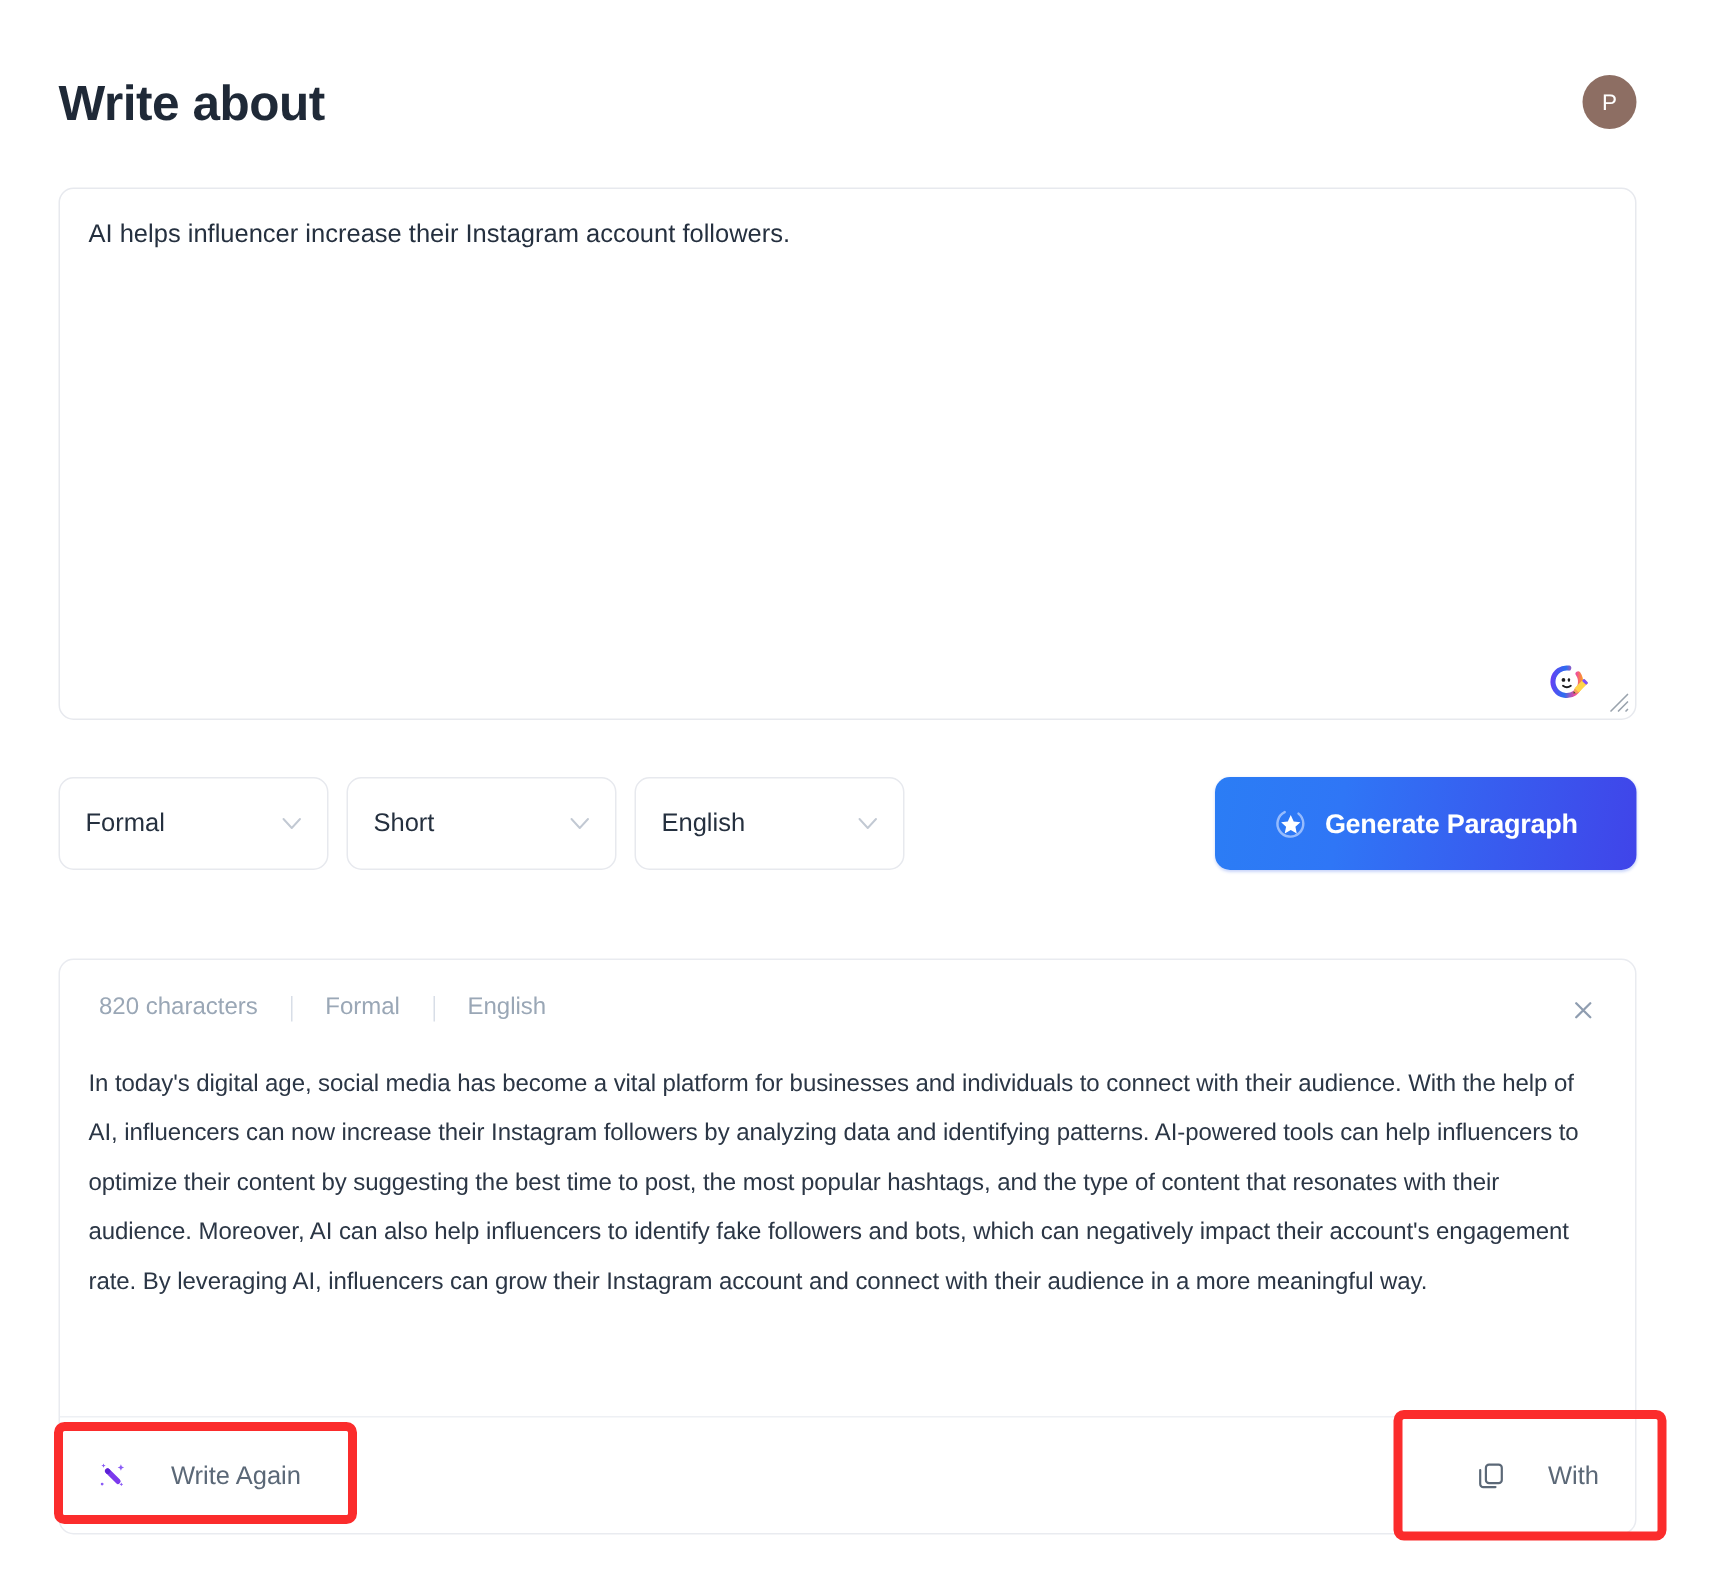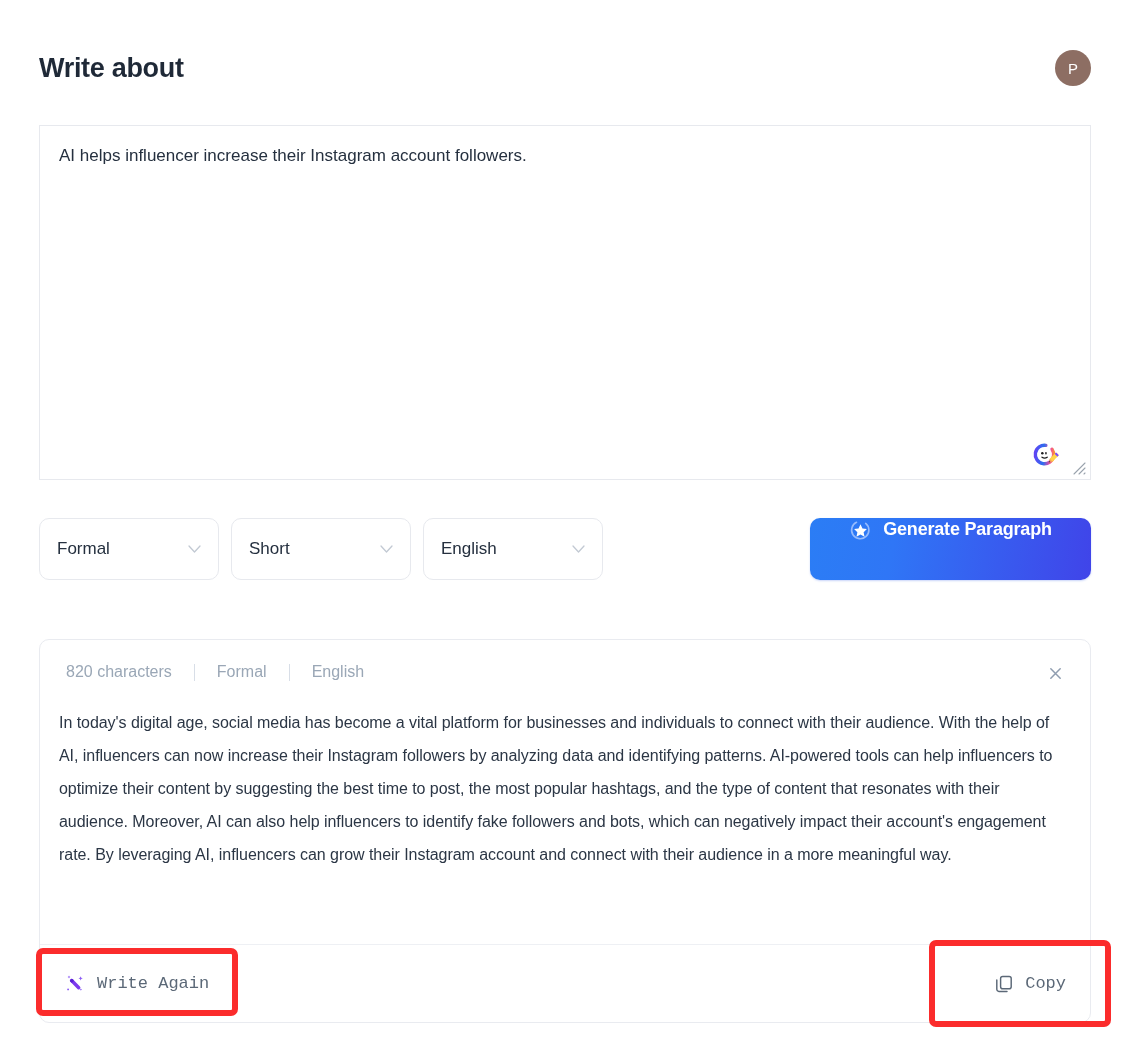--- a/index.html
+++ b/index.html
@@ -26,21 +26,21 @@
     position: absolute;
     left: 39px;
     top: 42px;
     width: 1052px;
     height: 52px;
     display: flex;
     align-items: center;
     justify-content: space-between;
   }
   .page-title {
-    font-size: 27px;
+    font-size: 33px;
     font-weight: bold;
     color: #1f2937;
     letter-spacing: -0.3px;
     line-height: 1;
   }
   .avatar {
     width: 36px;
     height: 36px;
     border-radius: 50%;
     background: #8d6e63;
@@ -55,21 +55,21 @@
   }
 
   
   .prompt-box {
     position: absolute;
     left: 39px;
     top: 125px;
     width: 1052px;
     height: 355px;
     border: 1px solid #e7e9ee;
-    border-radius: 0;
+    border-radius: 10px;
     background: #ffffff;
   }
   .prompt-text {
     position: absolute;
     left: 19px;
     top: 17px;
     right: 19px;
     font-size: 17px;
     color: #25303f;
     line-height: 1.5;
@@ -129,20 +129,21 @@
     position: absolute;
     right: 0;
     top: 0;
     width: 281px;
     height: 62px;
     border: none;
     border-radius: 10px;
     background: linear-gradient(100deg, #2b7df5 0%, #2f76f6 30%, #4044e9 100%);
     color: #ffffff;
     display: flex;
+    align-items: center;
     justify-content: center;
     gap: 11px;
     cursor: pointer;
     font-family: "Liberation Sans", sans-serif;
     box-shadow: 0 1px 2px rgba(42,90,235,0.25);
   }
   .generate-label {
     font-size: 18px;
     font-weight: bold;
     letter-spacing: -0.2px;
@@ -207,27 +208,27 @@
     height: 78px;
     border-top: 1px solid #eef0f4;
     display: flex;
     align-items: center;
     justify-content: space-between;
     padding: 0 20px;
   }
   .footer-btn {
     display: flex;
     align-items: center;
-    gap: 11px;
+    gap: 28px;
     font-size: 17px;
     color: #5b6877;
     cursor: pointer;
     background: transparent;
     border: none;
-    font-family: Liberation Mono, monospace;
+    font-family: Liberation Sans, sans-serif;
     padding: 6px 4px;
   }
   .wand-wrap { width: 22px; height: 22px; flex: 0 0 auto; }
   .copy-wrap { width: 20px; height: 20px; flex: 0 0 auto; }
 
   
   .hl {
     position: absolute;
     border: 6px solid #fb2c2c;
     border-radius: 7px;
@@ -356,21 +357,21 @@
         <span>Write Again</span>
       </button>
 
       <button class="footer-btn">
         <span class="copy-wrap">
           <svg viewBox="0 0 20 20" width="20" height="20">
             <rect x="6.6" y="2.4" width="10.6" height="12.4" rx="2.1" fill="none" stroke="#5b6877" stroke-width="1.45"></rect>
             <path d="M13.0 17.4 H4.9 a2.1 2.1 0 0 1 -2.1 -2.1 V6.0" fill="none" stroke="#5b6877" stroke-width="1.45" stroke-linecap="round"></path>
           </svg>
         </span>
-        <span>Copy</span>
+        <span>With</span>
       </button>
 
     </div>
   </div>
 
   <div class="hl hl-write-again"></div>
   <div class="hl hl-copy"></div>
 
 </div>
 

